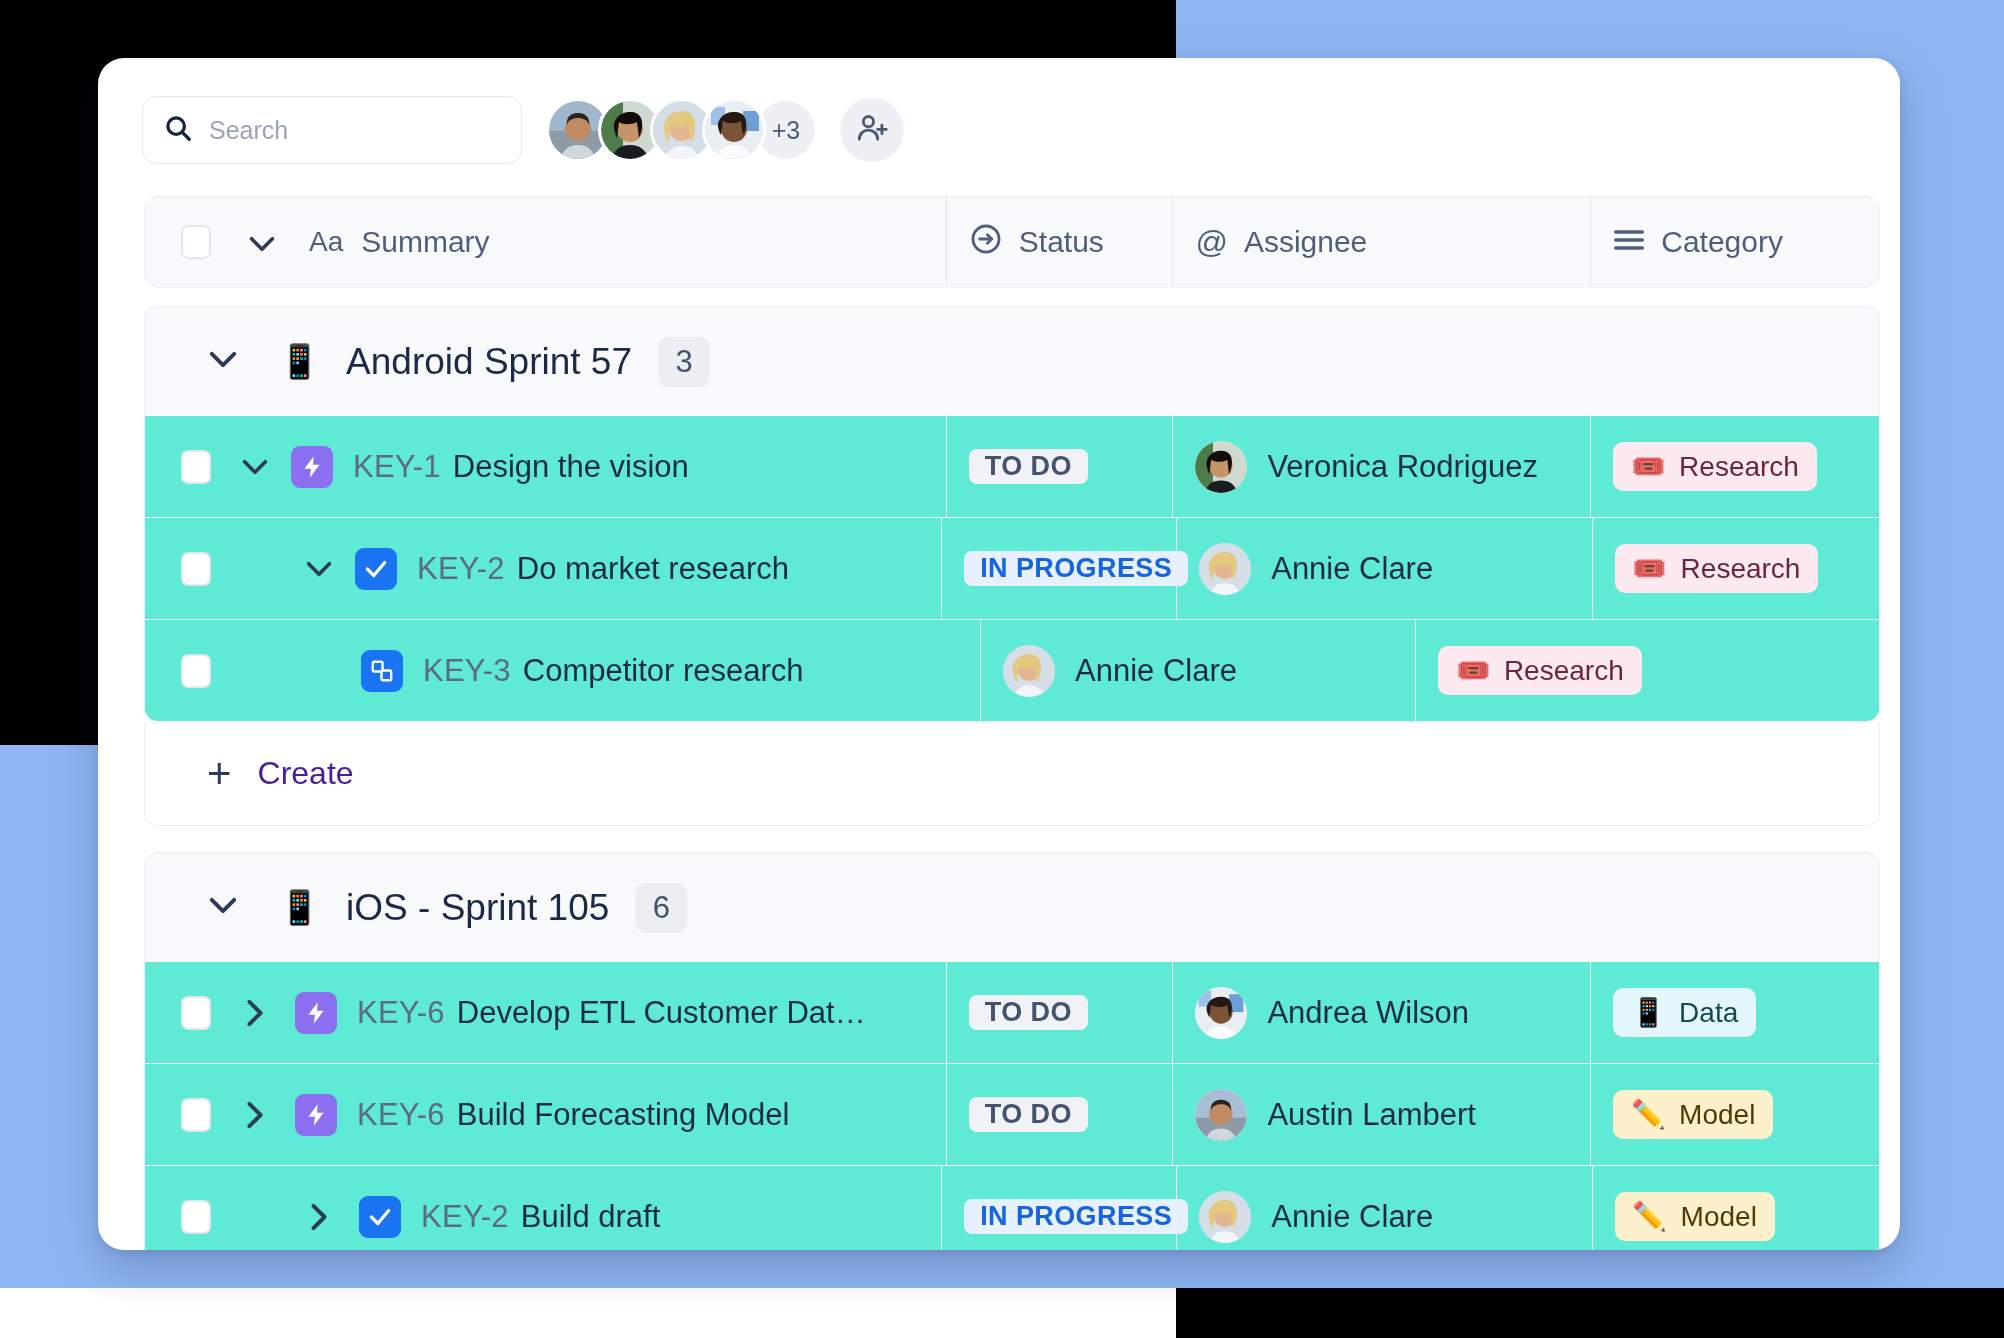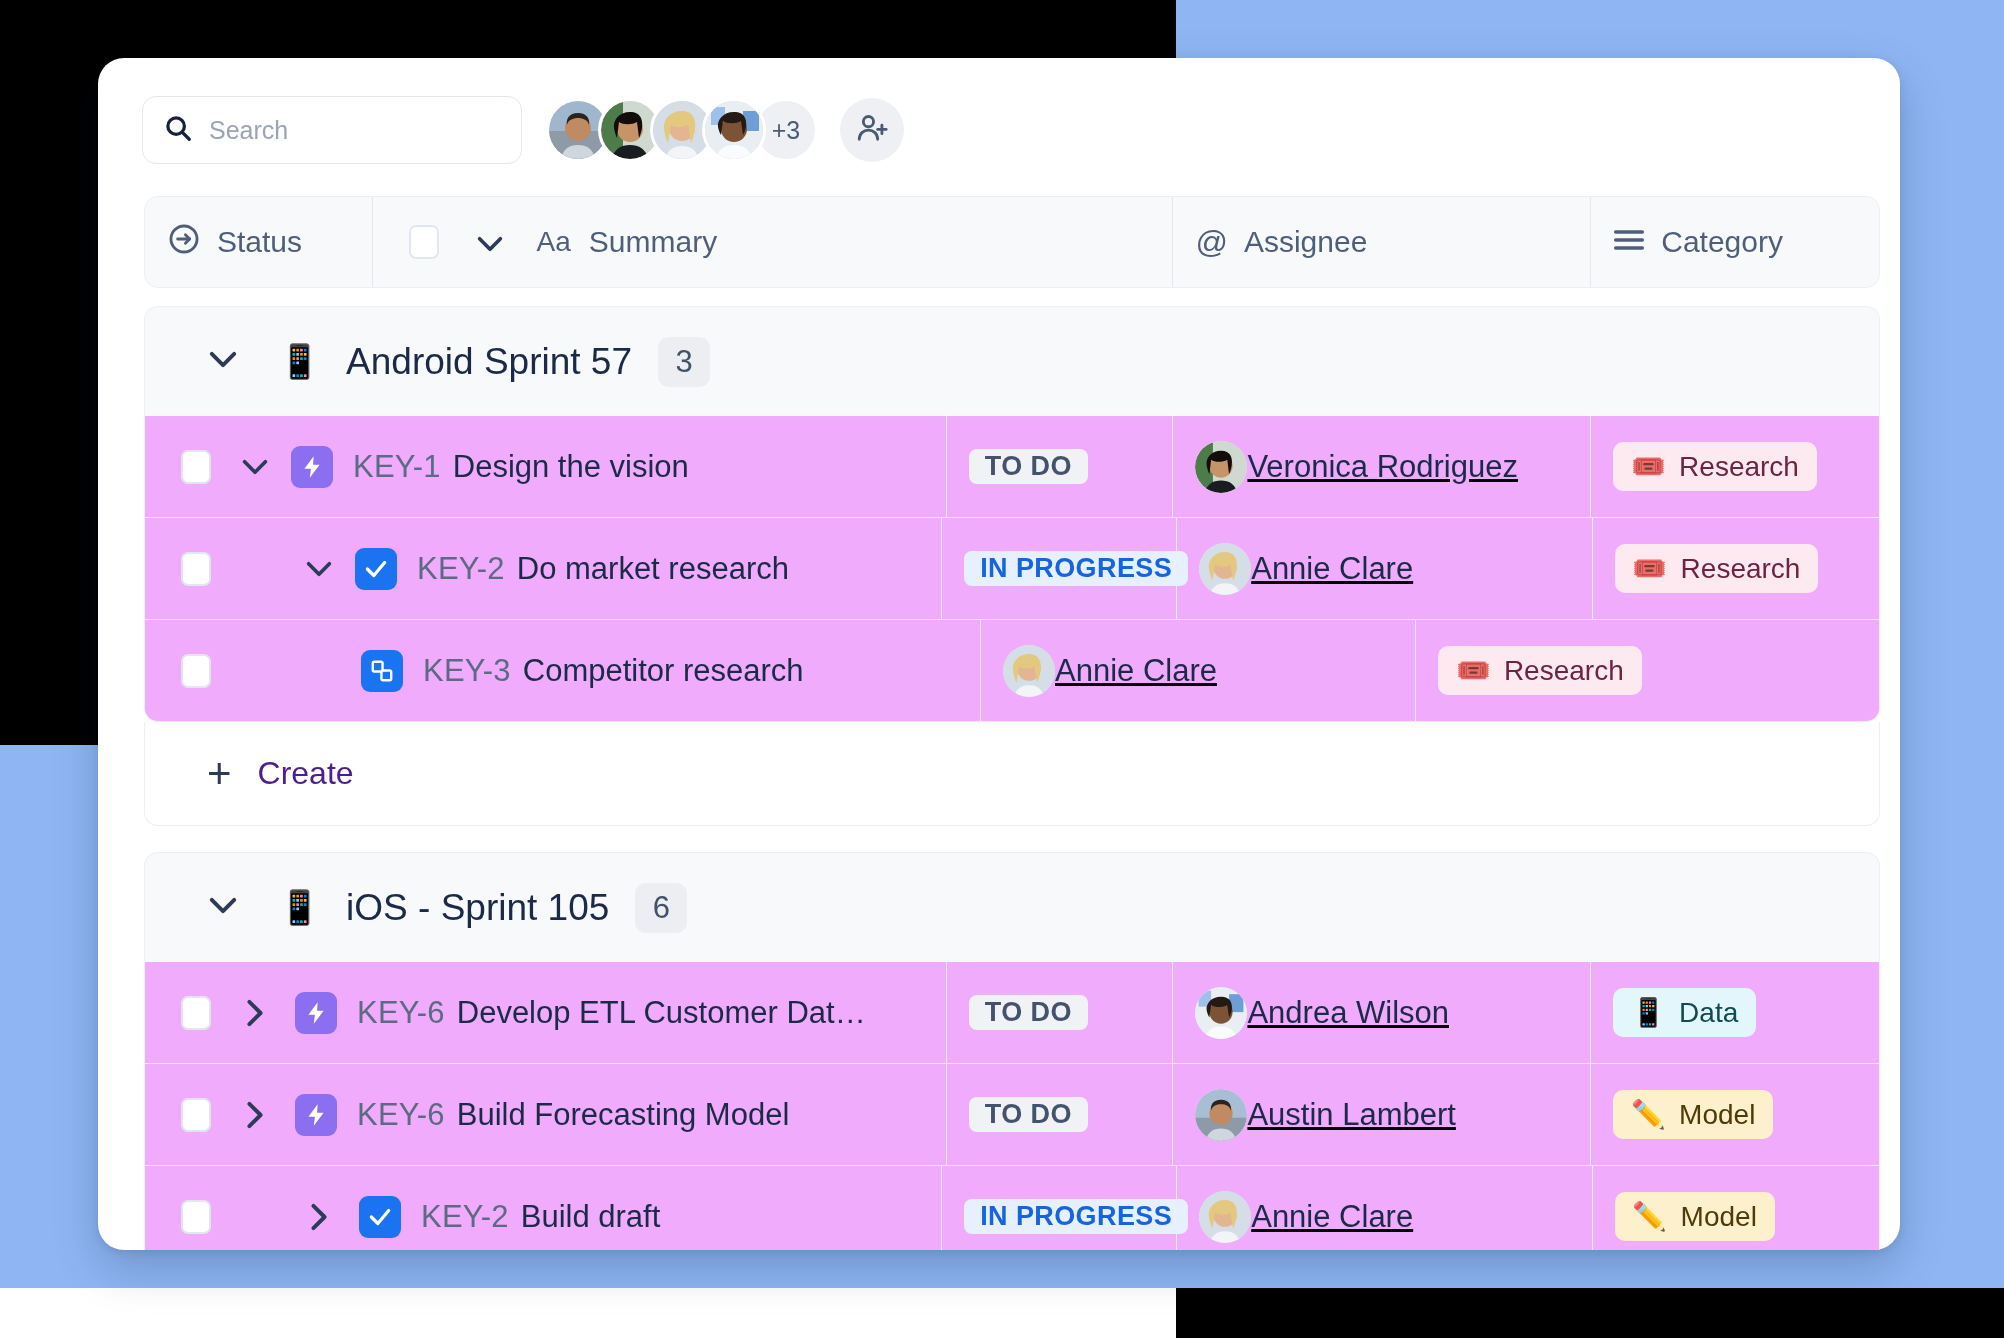--- a/index.html
+++ b/index.html
@@ -101,29 +101,29 @@
   .grp-title{font-size:37px;color:#1b2a47;margin-left:26px;}
   .grp-emoji{font-size:33px;margin-left:42px;}
   .grp-count{
     margin-left:26px;background:#eceef2;border-radius:11px;min-width:52px;height:50px;
     display:flex;align-items:center;justify-content:center;padding:0 14px;box-sizing:border-box;
     font-size:31px;color:#42526b;
   }
 
   .grp-body{
     margin:0 20px 0 46px;border:1.5px solid #eceff4;border-top:none;border-radius:0 0 14px 14px;
-    overflow:hidden;background:#f0abfc;
+    overflow:hidden;background:#5eead4;
   }
   .row{display:flex;align-items:stretch;height:101px;border-top:1.5px solid #eceff4;}
   .row:first-child{border-top:none;}
   .row .cell{display:flex;align-items:center;box-sizing:border-box;padding:0 22px;}
   .row .cell + .cell{border-left:1.5px solid #eceff4;}
   .r-sum{width:835px;gap:0;padding-left:36px !important;}
   .r-sta{width:235px;}
-  .r-asg{width:435px;text-decoration:underline;}
+  .r-asg{width:435px;gap:20px;}
   .r-cat{width:300px;}
 
   .twisty{width:44px;display:flex;align-items:center;justify-content:center;flex:none;}
   .typeicon{
     width:42px;height:42px;border-radius:9px;display:flex;align-items:center;justify-content:center;
     flex:none;font-size:25px;color:#fff;
   }
   .ti-epic{background:#8b6ff0;}
   .ti-task{background:#1a73f0;}
   .ti-sub{background:#1a73f0;}
@@ -256,39 +256,39 @@
           </svg>
         </span>
       </div>
     </div>
 
   </div>
 
   <div class="tbl">
 
     <div class="hdr">
-      <div class="cell c-sta">
-        <span>
-          <svg width="34" height="34" viewBox="0 0 24 24" fill="none" stroke="#4f5f7a" stroke-width="2" stroke-linecap="round" stroke-linejoin="round">
-            <circle cx="12" cy="12" r="9.2"></circle>
-              <line x1="7.5" y1="12" x2="16" y2="12"></line>
-              <polyline points="13,9 16,12 13,15"></polyline>
-          </svg>
-        </span>
-        <span>Status</span>
-      </div>
       <div class="cell c-sum">
         <span class="chk"></span>
         <span style="margin-left:22px;">
           <svg width="26" height="16" viewBox="0 0 20 12" fill="none" stroke="#2c3b57" stroke-width="2.8" stroke-linecap="round" stroke-linejoin="round">
               <polyline points="2,2 10,10 18,2"></polyline>
             </svg>
         </span>
         <span style="margin-left:18px;font-size:28px;color:#4f5f7a;">Aa</span>
         <span style="margin-left:2px;">Summary</span>
+      </div>
+      <div class="cell c-sta">
+        <span>
+          <svg width="34" height="34" viewBox="0 0 24 24" fill="none" stroke="#4f5f7a" stroke-width="2" stroke-linecap="round" stroke-linejoin="round">
+            <circle cx="12" cy="12" r="9.2"></circle>
+              <line x1="7.5" y1="12" x2="16" y2="12"></line>
+              <polyline points="13,9 16,12 13,15"></polyline>
+          </svg>
+        </span>
+        <span>Status</span>
       </div>
       <div class="cell c-asg">
         <span style="font-size:32px;color:#4f5f7a;">@</span>
         <span>Assignee</span>
       </div>
       <div class="cell c-cat">
         <span>
           <svg width="32" height="24" viewBox="0 0 24 18" stroke="#4f5f7a" stroke-width="2.6" stroke-linecap="round">
             <line x1="2" y1="3" x2="22" y2="3"></line>
               <line x1="2" y1="9" x2="22" y2="9"></line>

